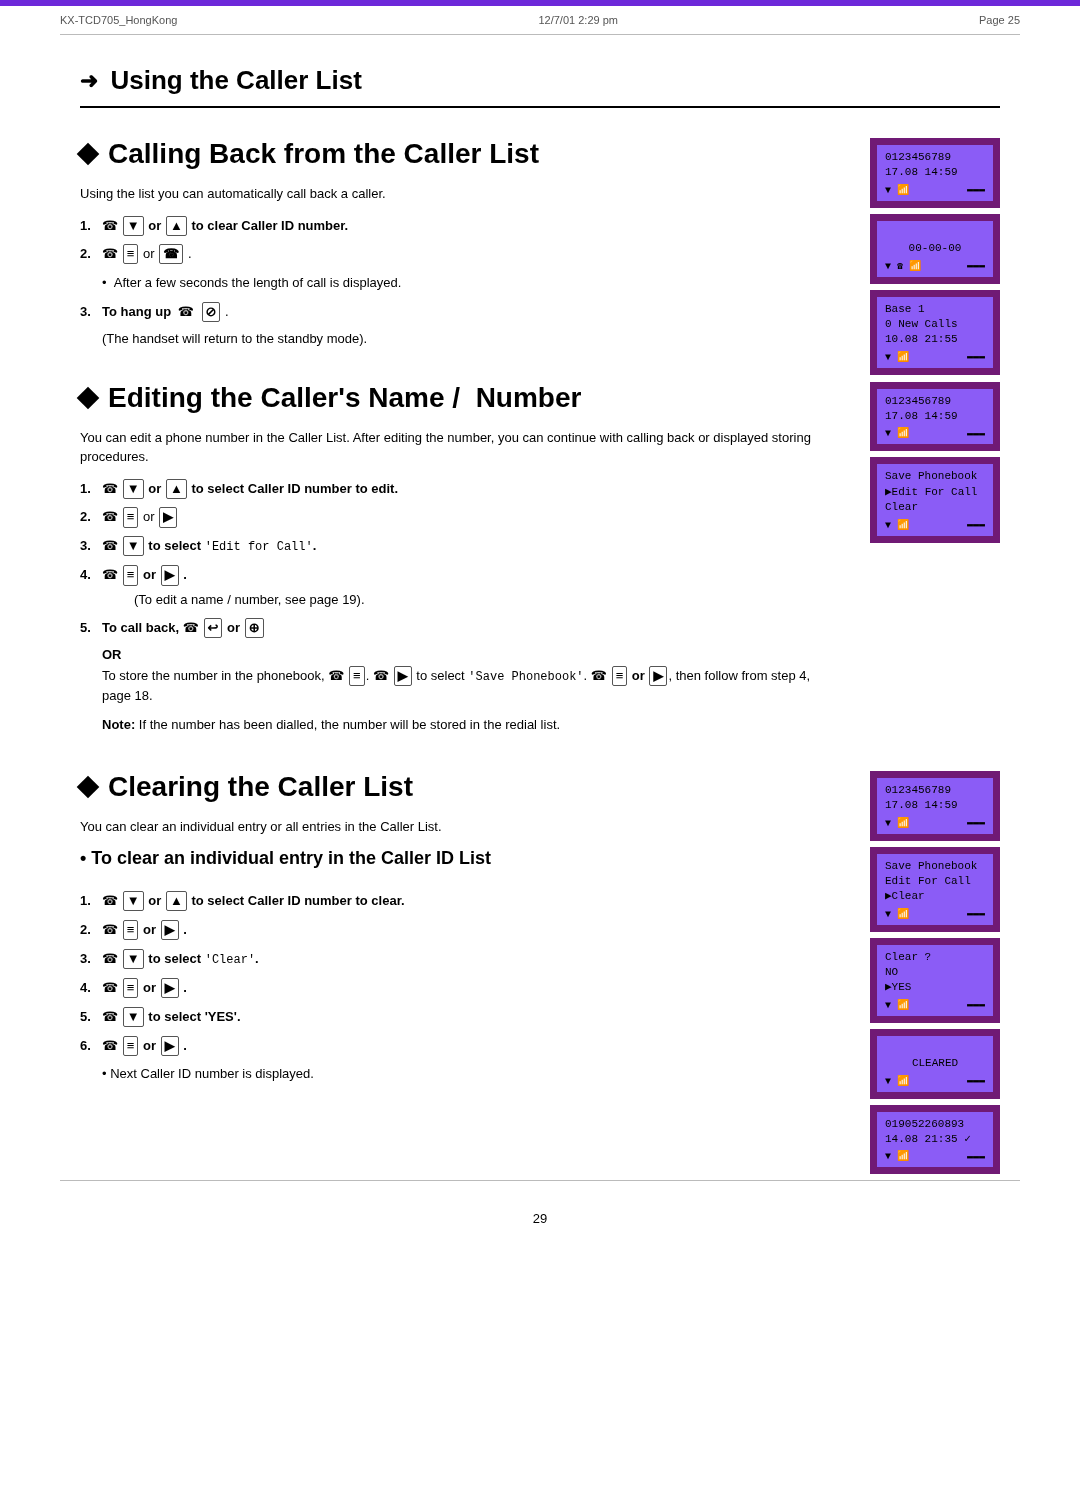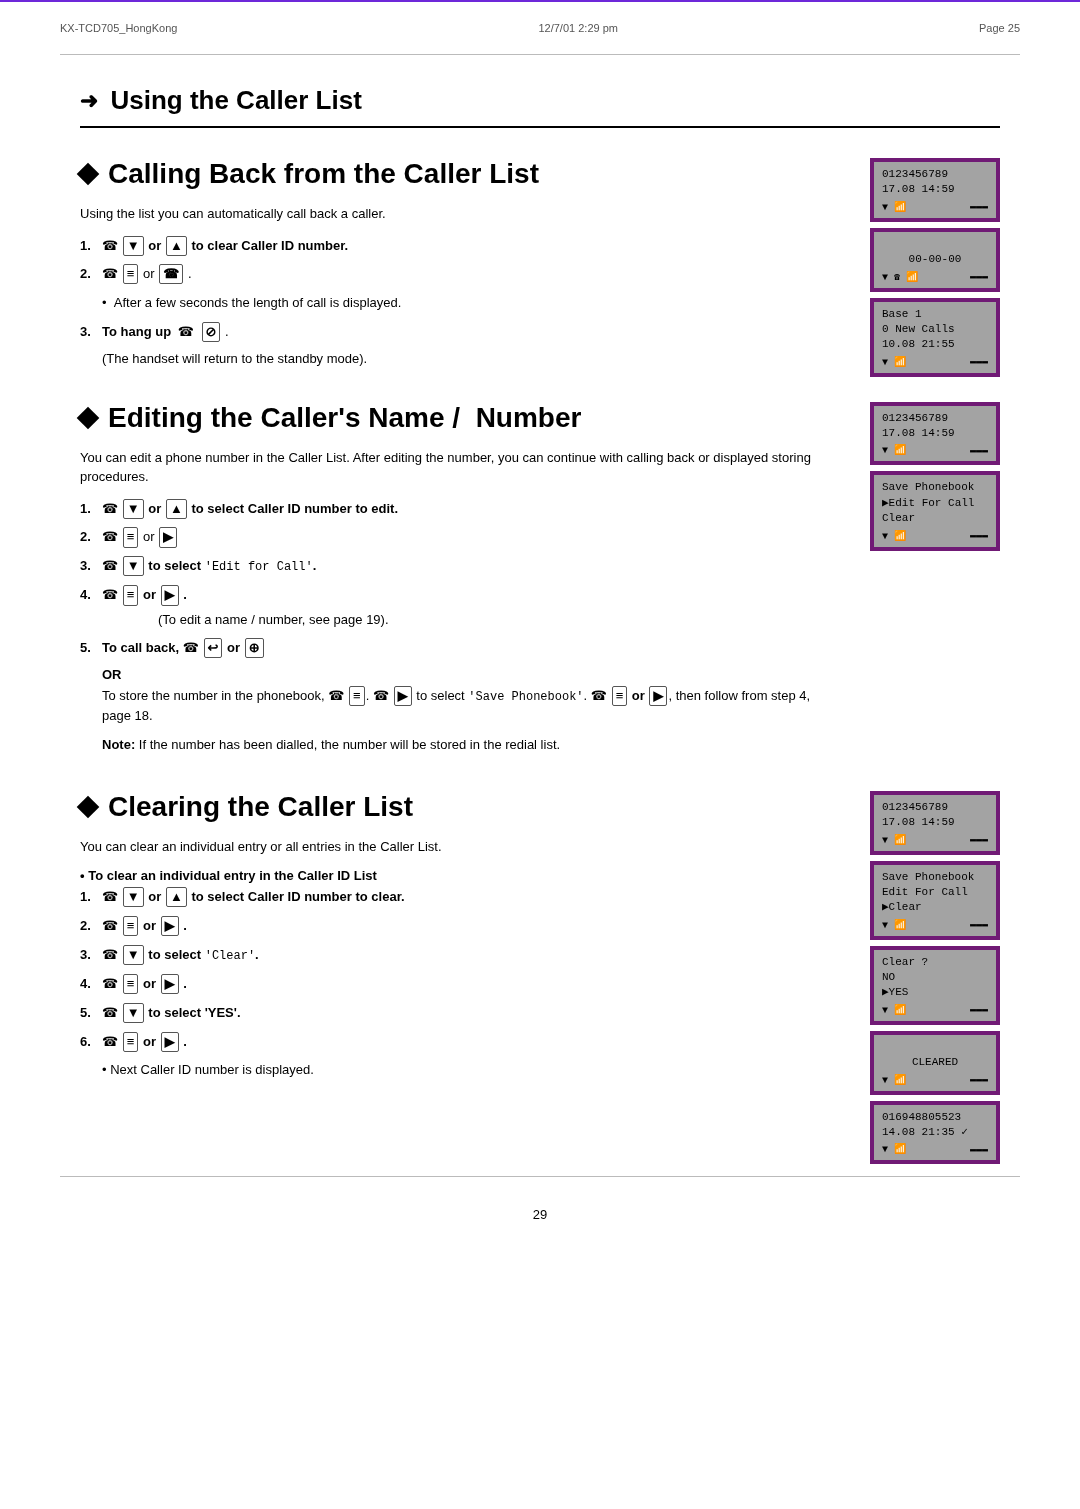--- a/index.html
+++ b/index.html
@@ -16,22 +16,22 @@
     .page-container {
       width: 1080px;
       min-height: 1509px;
       padding: 0;
       position: relative;
       background: #fff;
     }
 
     
     .header-bar {
-      border-top: 2px solid #6d28d9;
-      padding: 20px 60px;
+      border-top: 6px solid #6d28d9;
+      padding: 8px 60px;
       display: flex;
       justify-content: space-between;
       align-items: center;
       font-size: 11px;
       color: #555;
     }
 
     
     .content {
       padding: 30px 80px 60px 80px;
@@ -123,26 +123,26 @@
       font-size: 13px;
       border: 1px solid #555;
       border-radius: 2px;
       padding: 0 3px;
       margin: 0 1px;
       line-height: 1.4;
       font-weight: bold;
     }
 
     .device-box {
-      border: 4px solid #701a75;
+      border: 7px solid #701a75;
       padding: 5px 8px;
       margin-bottom: 6px;
       font-size: 11px;
       font-family: 'Courier New', Courier, monospace;
-      background: #a3a3a3;
+      background: #8b5cf6;
       min-width: 120px;
       width: 130px;
     }
 
     .device-box .disp-line {
       display: block;
       line-height: 1.4;
     }
 
     .device-box-footer {
@@ -166,30 +166,30 @@
       line-height: 1.5;
       font-size: 13px;
     }
 
     .or-text {
       margin: 4px 0 4px 22px;
       font-size: 13px;
     }
 
     .sub-bullet {
-      margin-left: 56px;
+      margin-left: 32px;
       margin-top: 4px;
       font-size: 13px;
       line-height: 1.5;
     }
 
     .bold-bullet {
       font-weight: bold;
-      margin-bottom: 4px;
-      font-size: 13px;
+      margin-bottom: 22px;
+      font-size: 18px;
     }
 
     .top-divider {
       border: none;
       border-top: 1px solid #bbb;
       margin: 0 60px 0 60px;
     }
 
     .bottom-divider {
       border: none;
@@ -521,21 +521,21 @@
         <div class="device-box">
           <span class="disp-line">&nbsp;</span>
           <span class="disp-line" style="text-align:center; display:block;">CLEARED</span>
           <div class="device-box-footer">
             <span>▼ 📶</span>
             <span>▬▬▬</span>
           </div>
         </div>
 
         <div class="device-box">
-          <span class="disp-line">016948805523</span>
+          <span class="disp-line">019052260893</span>
           <span class="disp-line">14.08 21:35 ✓</span>
           <div class="device-box-footer">
             <span>▼ 📶</span>
             <span>▬▬▬</span>
           </div>
         </div>
       </div>
 
     </div>
 

